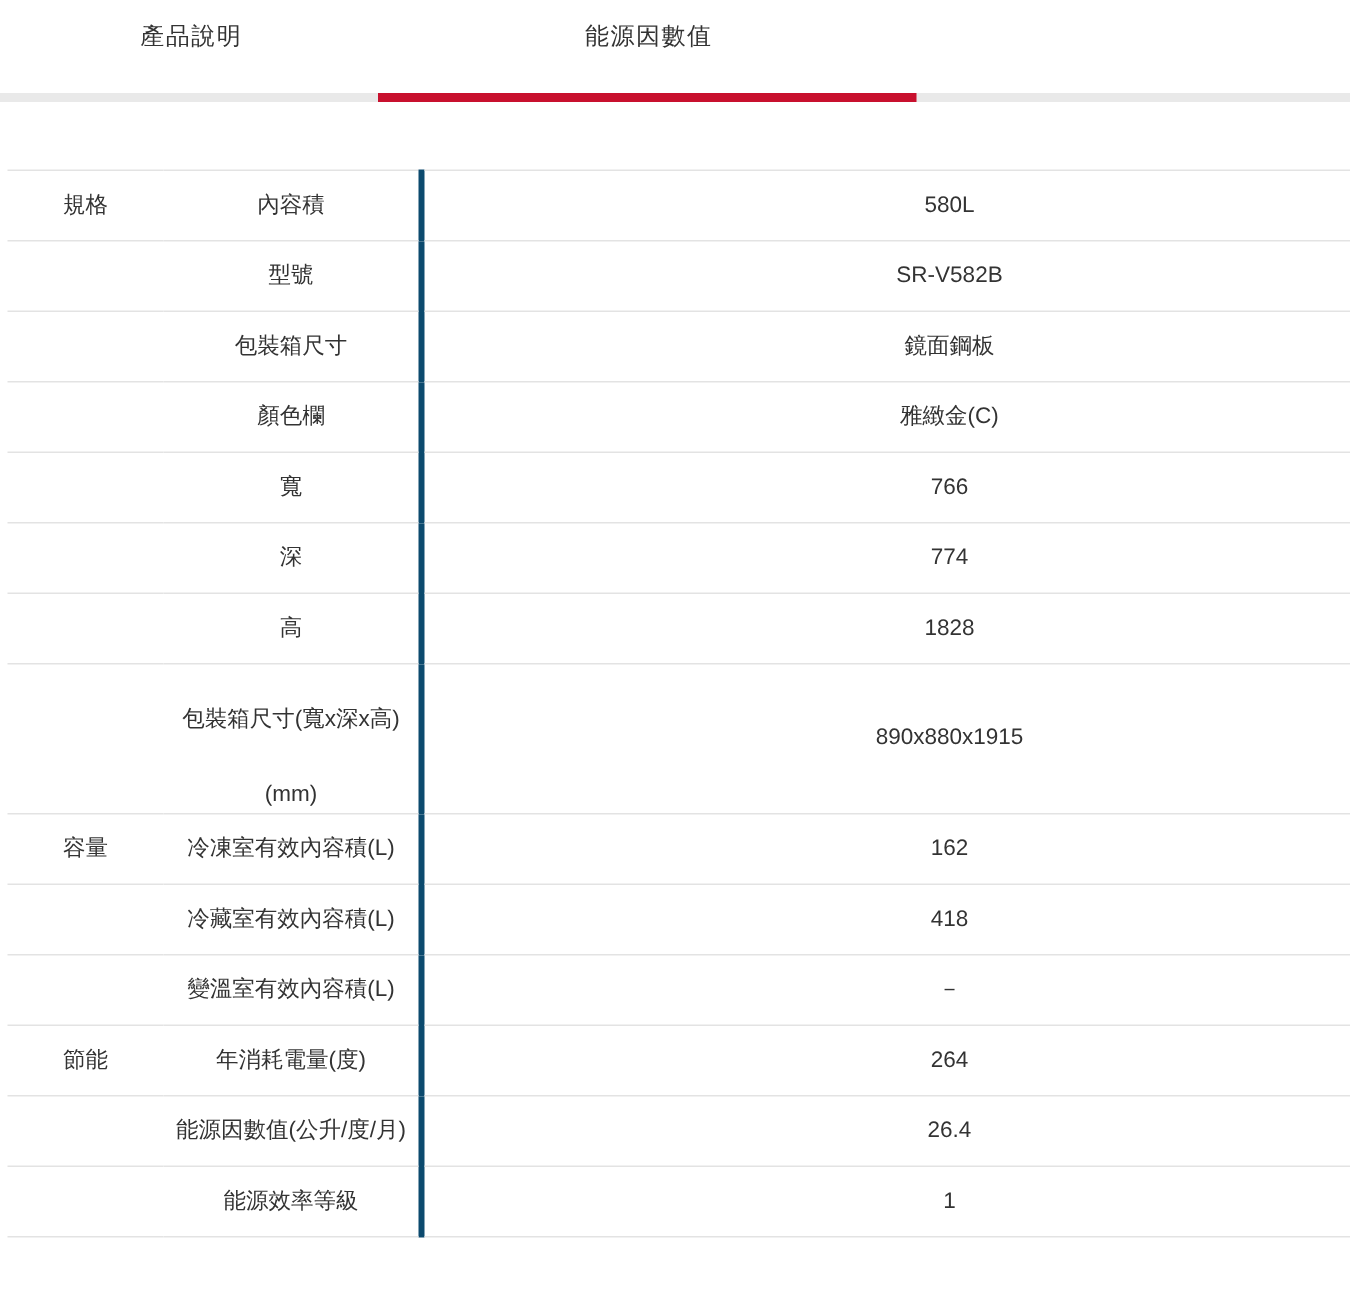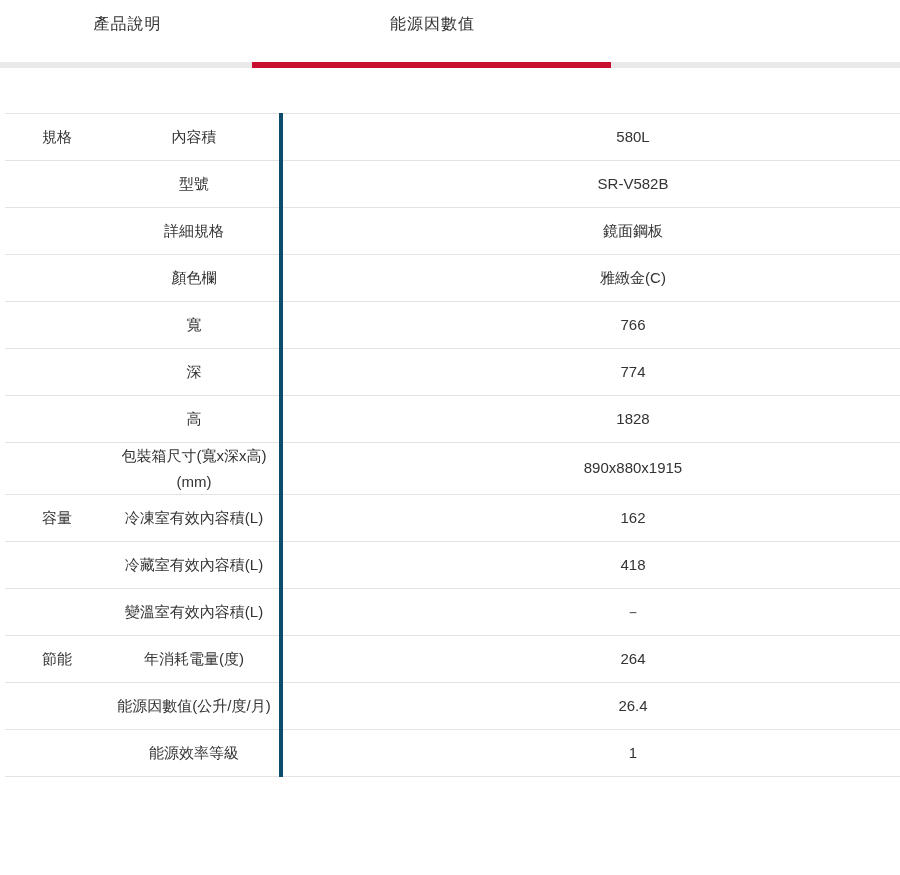--- a/index.html
+++ b/index.html
@@ -89,20 +89,21 @@
   td.col-value {
     width: 700px;
     border-left: none;
   }
   td.tall {
     height: 76px;
   }
   .label-two-line {
     display: block;
     line-height: 1.7;
+    margin-top: 24px;
   }
   .dash {
     font-size: 15px;
     color: #333333;
   }
 </style>
 </head>
 <body>
 
 <div class="page">
@@ -122,21 +123,21 @@
           <td class="col-label">內容積</td>
           <td class="col-value">580L</td>
         </tr>
         <tr>
           <td class="col-group"></td>
           <td class="col-label">型號</td>
           <td class="col-value">SR-V582B</td>
         </tr>
         <tr>
           <td class="col-group"></td>
-          <td class="col-label">詳細規格</td>
+          <td class="col-label">包裝箱尺寸</td>
           <td class="col-value">鏡面鋼板</td>
         </tr>
         <tr>
           <td class="col-group"></td>
           <td class="col-label">顏色欄</td>
           <td class="col-value">雅緻金(C)</td>
         </tr>
         <tr>
           <td class="col-group"></td>
           <td class="col-label">寬</td>

